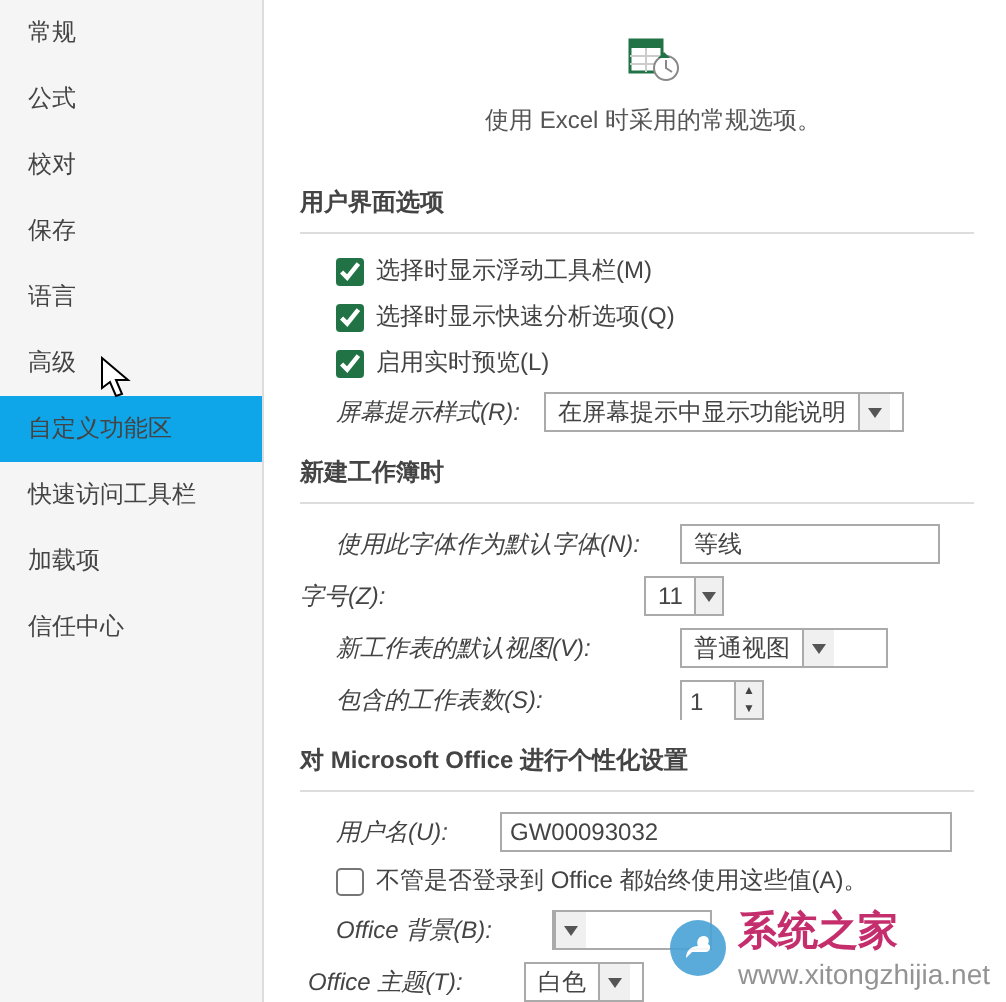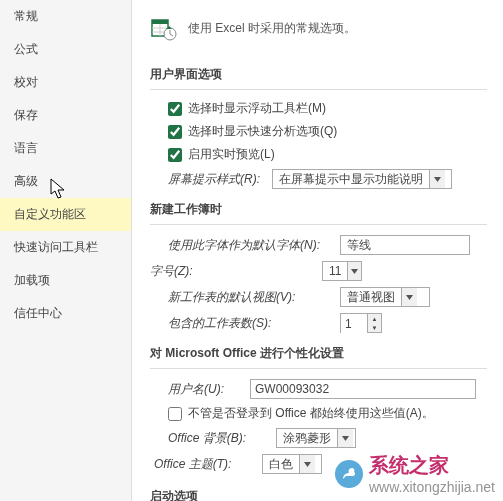--- a/index.html
+++ b/index.html
@@ -1,22 +1,22 @@
 <!DOCTYPE html>
 <html><head>
 <meta charset="utf-8">
 <style>
 * { box-sizing: border-box; margin: 0; padding: 0; font-family: "Microsoft YaHei", sans-serif; font-size: 12px; color: #444; }
 body { background: #fff; width: 503px; height: 501px; overflow: hidden; position: relative; }
 .container { display: flex; height: 100%; justify-content: space-between; }
 .sidebar { width: 132px; background: #f5f5f5; border-right: 1px solid #ddd; }
 .sidebar-item { padding: 8px 14px; cursor: pointer; color: #444; }
-.sidebar-item.active { background: #fef9c3; }
+.sidebar-item.active { background: #0ea5e9; }
 .main { flex: 1; padding: 10px 0 0 18px; overflow: hidden; }
-.header-row { display: flex; align-items: center; gap: 10px; margin-bottom: 18px; margin-top: 4px; }
+.header-row { display: flex; align-items: center; gap: 10px; margin-bottom: 18px; margin-top: 4px; flex-direction: column; }
 .header-icon { width: 28px; height: 28px; }
 .header-text { color: #555; }
 .section-title { font-weight: bold; color: #444; padding: 6px 0; border-bottom: 1px solid #ddd; margin-bottom: 10px; margin-right: 16px; }
 .form-row { display: flex; align-items: center; margin: 6px 0 6px 18px; gap: 6px; }
 .form-row.indent { margin-left: 0; }
 .chk { width: 14px; height: 14px; accent-color: #217346; }
 .label { color: #444; }
 .field-label { color: #444; width: auto; margin-right: 6px; font-style: italic; }
 input[type="text"] { border: 1px solid #aaa; padding: 2px 4px; height: 20px; background: #fff; }
 .select { border: 1px solid #aaa; height: 20px; display: inline-flex; align-items: center; background: #fff; }
@@ -103,21 +103,21 @@
         <span class="sel-text">11</span>
         <span class="sel-btn">
             <svg class="triangle-down" viewBox="0 0 7 5">
               <path d="M0 0 L7 0 L3.5 5 Z" fill="#555"></path>
             </svg>
           </span>
       </div>
     </div>
     <div class="form-row indent" style="margin-left:18px">
       <span class="field-label" style="width:160px">新工作表的默认视图(V):</span>
-      <div class="select" style="width:90px">
+      <div class="select" style="width:104px">
         <span class="sel-text">普通视图</span>
         <span class="sel-btn">
             <svg class="triangle-down" viewBox="0 0 7 5">
               <path d="M0 0 L7 0 L3.5 5 Z" fill="#555"></path>
             </svg>
           </span>
       </div>
     </div>
     <div class="form-row indent" style="margin-left:18px">
       <span class="field-label" style="width:160px">包含的工作表数(S):</span>
@@ -135,21 +135,20 @@
       <span class="field-label" style="width:70px">用户名(U):</span>
       <input type="text" style="width: 226px;" value="GW00093032">
     </div>
     <div class="form-row indent" style="margin-left:18px">
       <input type="checkbox" class="chk" style="">
       <span class="label">不管是否登录到 Office 都始终使用这些值(A)。</span>
     </div>
     <div class="form-row indent" style="margin-left:18px">
       <span class="field-label" style="width:96px">Office 背景(B):</span>
       <div class="select" style="width:80px">
-        <span class="sel-text">涂鸦菱形</span>
         <span class="sel-btn">
             <svg class="triangle-down" viewBox="0 0 7 5">
               <path d="M0 0 L7 0 L3.5 5 Z" fill="#555"></path>
             </svg>
           </span>
       </div>
     </div>
     <div class="form-row indent" style="margin-left:4px">
       <span class="field-label" style="width:96px">Office 主题(T):</span>
       <div class="select" style="width:60px">

